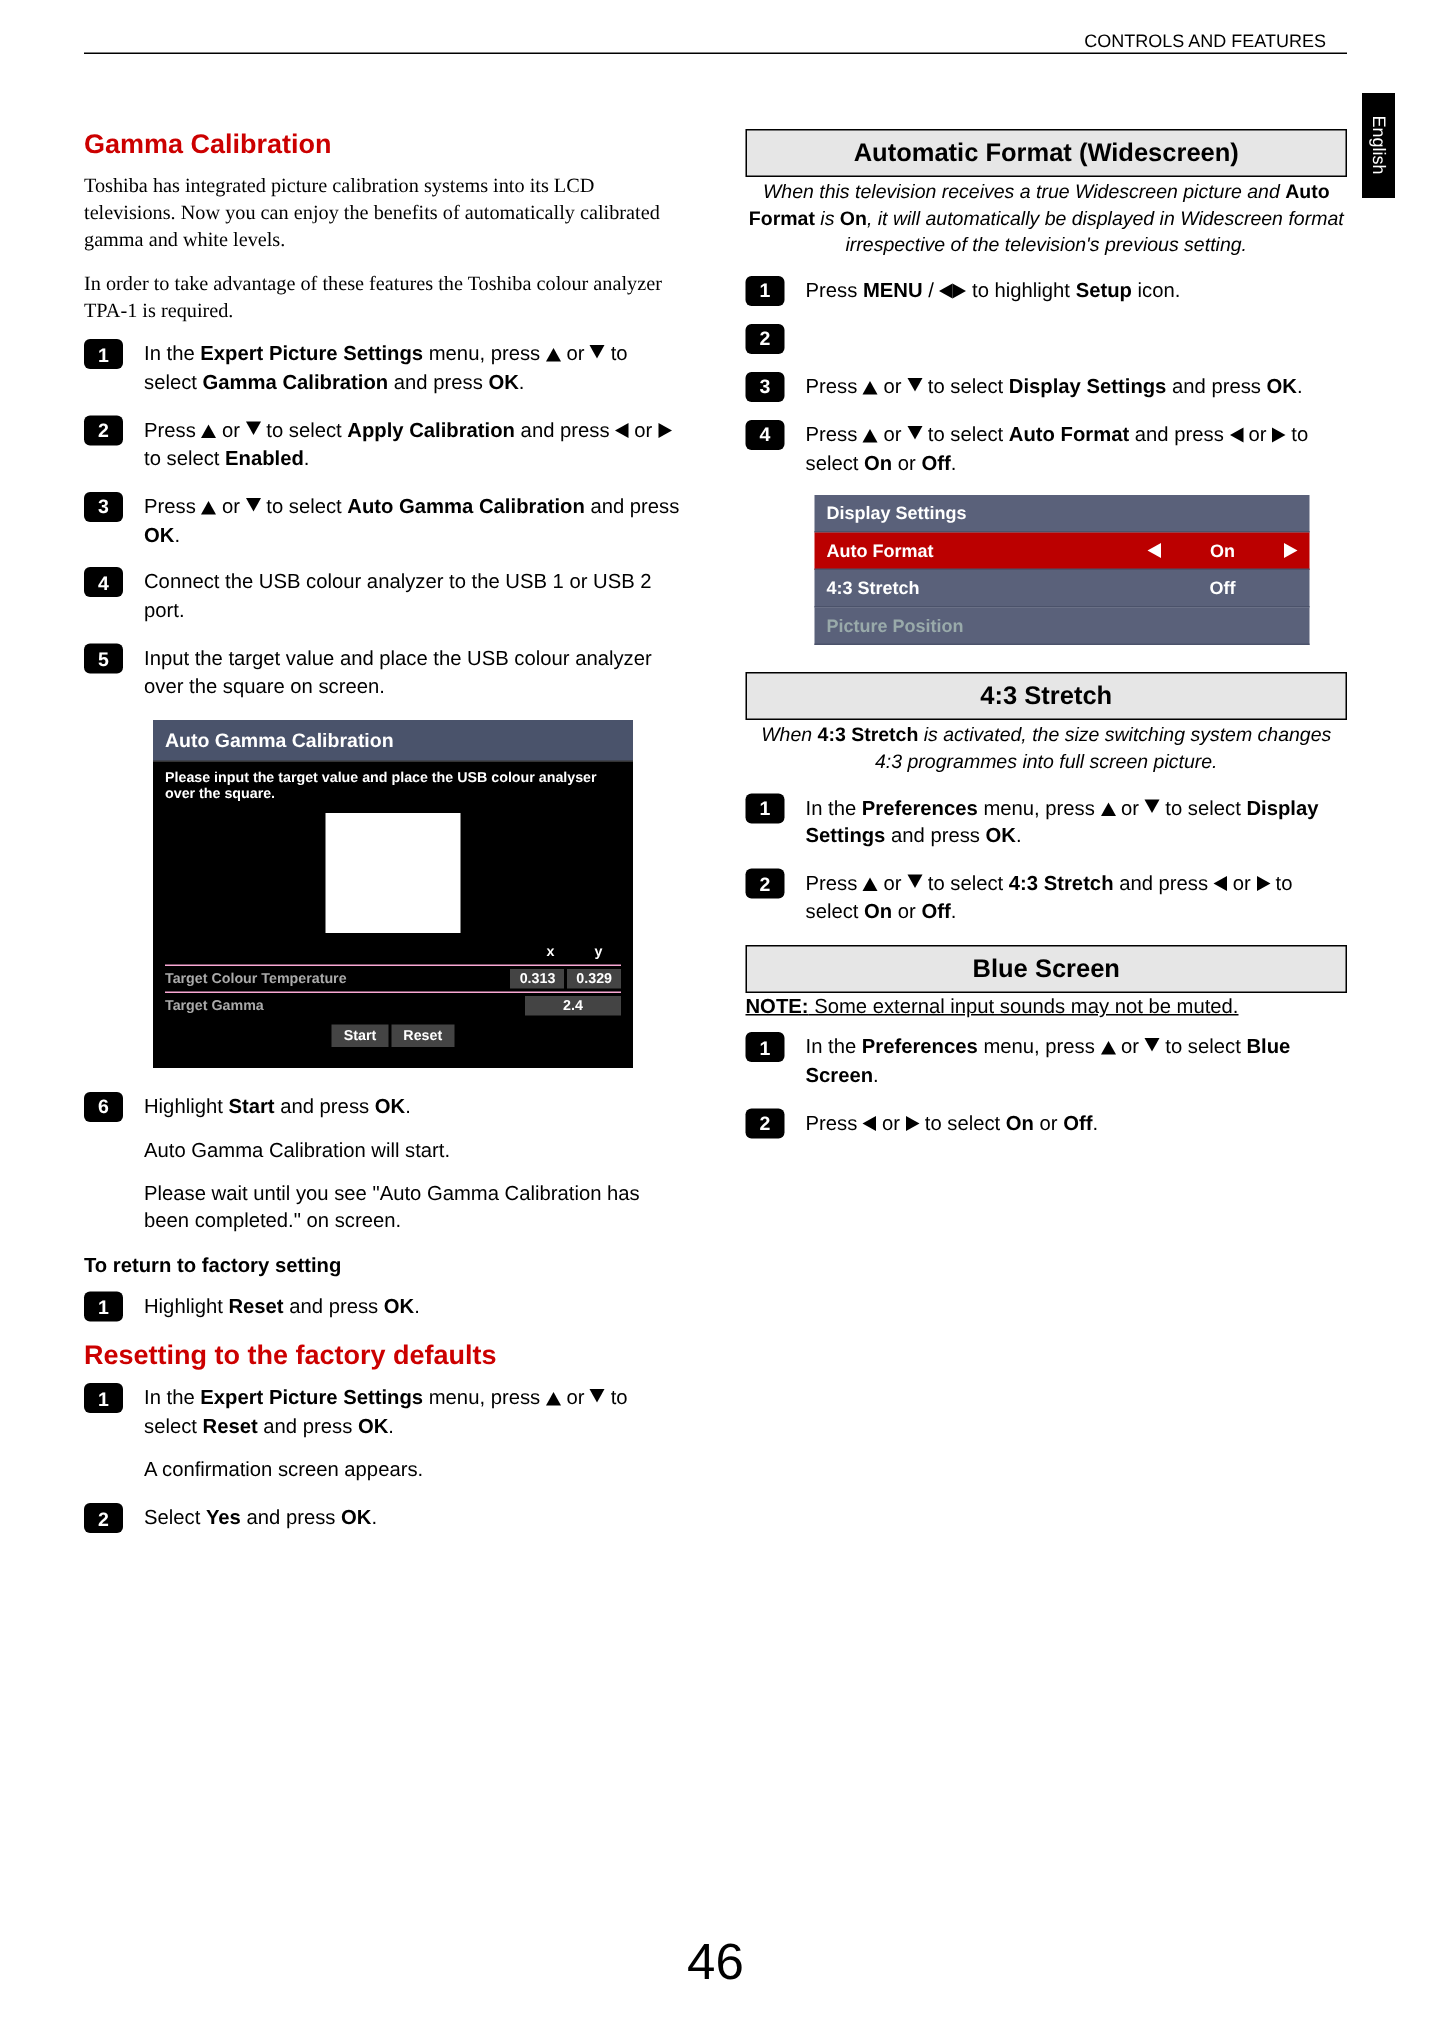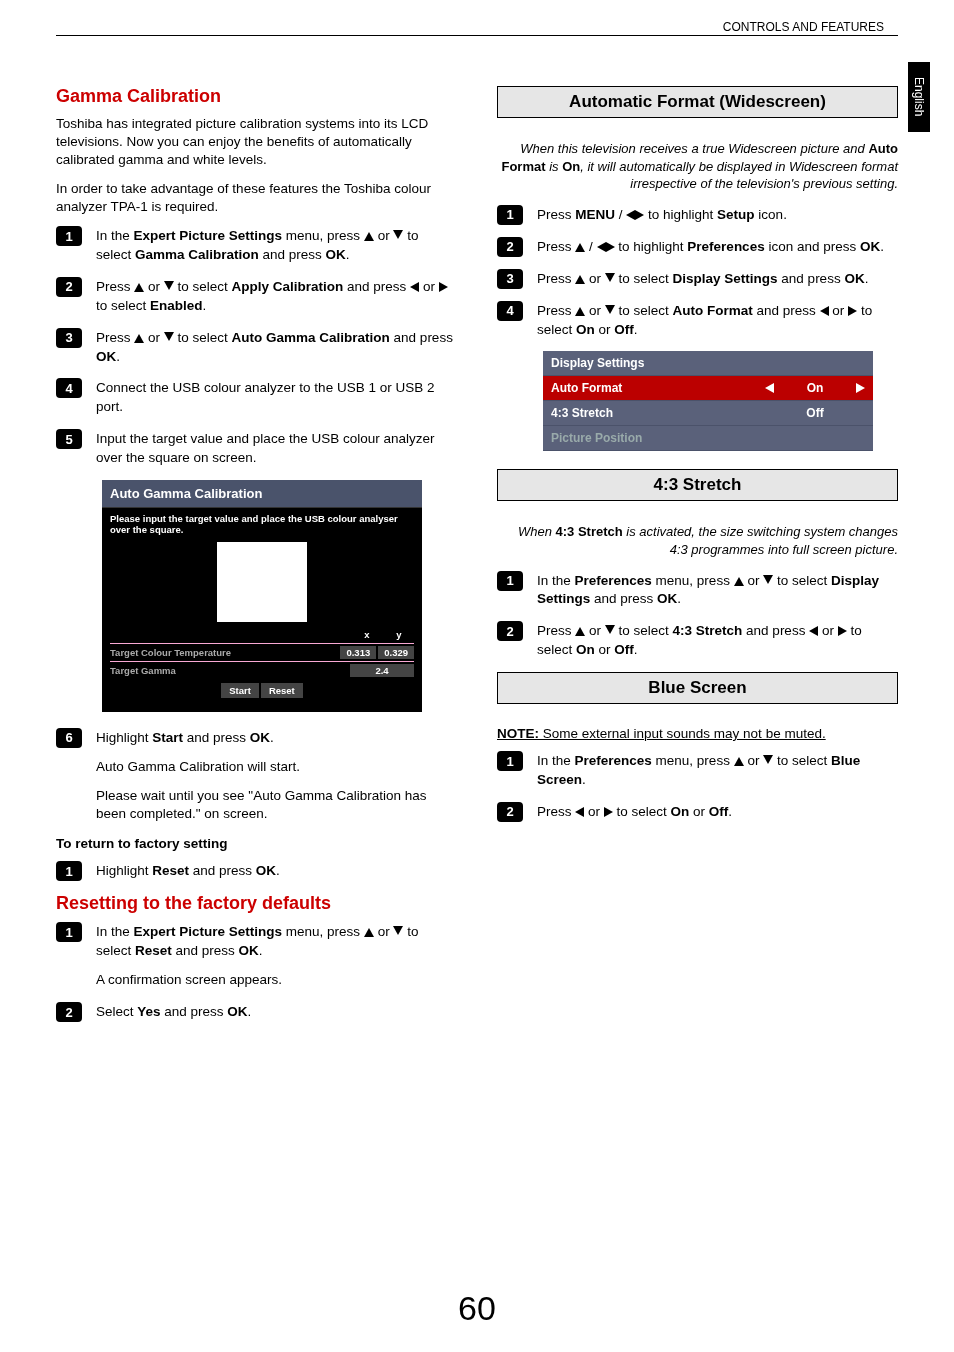--- a/index.html
+++ b/index.html
@@ -4,21 +4,21 @@
 <style>
   * { box-sizing: border-box; margin: 0; padding: 0; }
   html, body { width: 954px; height: 1352px; background: #fff; font-family: "Segoe UI", Arial, sans-serif; color: #000; }
   .page { position: relative; width: 954px; height: 1352px; padding: 24px 56px 0 56px; }
   .topline { position: absolute; top: 35px; left: 56px; right: 56px; border-top: 1px solid #000; }
   .breadcrumb { position: absolute; top: 20px; right: 70px; font-size: 12px; }
   .side-tab { position: absolute; top: 62px; right: 24px; width: 22px; height: 70px; background: #000; color: #fff; font-size: 12px; display: flex; align-items: center; justify-content: center; writing-mode: vertical-rl; }
   .columns { display: flex; gap: 40px; margin-top: 62px; }
   .col { width: 50%; }
   h2.red { color: #c00; font-size: 18px; font-weight: 700; margin-bottom: 8px; }
-  p.body { font-size: 13.5px; line-height: 1.35; margin-bottom: 10px; }
+  p.body { font-size: 13.5px; line-height: 1.35; margin-bottom: 10px; font-family: Liberation Serif, serif; }
   .step { display: flex; align-items: flex-start; margin-bottom: 12px; }
   .step .num { flex: 0 0 auto; margin-right: 14px; }
   .num-badge { display: inline-flex; align-items: center; justify-content: center; width: 26px; height: 20px; background: #000; color: #fff; border-radius: 4px; font-weight: 700; font-size: 13px; }
   .step .txt { font-size: 13.5px; line-height: 1.4; padding-top: 1px; }
   .b { font-weight: 700; }
   .tri { display: inline-block; }
   .up { width: 0; height: 0; border-left: 5px solid transparent; border-right: 5px solid transparent; border-bottom: 9px solid #000; vertical-align: -1px; }
   .down { width: 0; height: 0; border-left: 5px solid transparent; border-right: 5px solid transparent; border-top: 9px solid #000; vertical-align: 1px; }
   .left-t { width: 0; height: 0; border-top: 5px solid transparent; border-bottom: 5px solid transparent; border-right: 9px solid #000; vertical-align: -1px; }
   .right-t { width: 0; height: 0; border-top: 5px solid transparent; border-bottom: 5px solid transparent; border-left: 9px solid #000; vertical-align: -1px; }
@@ -29,22 +29,22 @@
   .osd-sub { padding: 5px 8px 4px 8px; color: #fff; font-size: 9.5px; font-weight: 700; line-height: 1.2; }
   .osd-body { padding: 0 8px 8px 8px; }
   .square { background: #fff; width: 90px; height: 80px; margin: 2px auto 4px auto; }
   .osd-row { display: flex; align-items: center; border-top: 1px solid #f9a8d4; padding: 2px 0; font-size: 9.5px; }
   .osd-row .ll { flex: 1; color: #aaa; font-weight: 700; }
   .osd-row .vv { display: flex; gap: 2px; }
   .osd-row .cell { background: #444; color: #fff; padding: 1px 6px; font-size: 9.5px; font-weight: 700; min-width: 30px; text-align: center; }
   .osd-btns { display: flex; gap: 2px; justify-content: center; padding: 4px 0 6px 0; }
   .osd-btns .btn { background: #444; color: #fff; padding: 2px 8px; font-size: 9.5px; font-weight: 700; }
   .sub-b { font-weight: 700; font-size: 13.5px; margin: 6px 0 10px 0; }
-  .section-head { border: 1px solid #000; background: #e6e6e6; font-weight: 700; font-size: 17px; text-align: center; padding: 5px 4px; margin-bottom: 22px; }
-  p.ital { font-style: italic; font-size: 13px; text-align: right; line-height: 1.35; margin-bottom: 12px; }
+  .section-head { border: 1px solid #000; background: #e6e6e6; font-weight: 700; font-size: 17px; text-align: center; padding: 5px 4px; margin-bottom: 1px; }
+  p.ital { font-style: italic; font-size: 13px; text-align: center; line-height: 1.35; margin-bottom: 12px; }
   p.ital .b, .i-b { font-weight: 700; font-style: normal; }
   .osd2 { margin: 6px 0 18px 46px; width: 330px; font-size: 12px; }
   .osd2 .r { display: flex; align-items: center; background: #5a617a; color: #fff; padding: 5px 8px; border-bottom: 1px solid #4b526a; font-weight: 700; }
   .osd2 .r.sel { background: #b00; }
   .osd2 .r .ll { flex: 1; }
   .osd2 .r .val { flex: 0 0 100px; text-align: center; display: flex; align-items: center; justify-content: space-between; }
   .osd2 .r.dim { color: #9aa; align-items: center; }
   .note { font-size: 13.5px; margin-bottom: 10px; text-decoration: underline; }
   .pagenum { position: absolute; bottom: 24px; width: 954px; left: 0; text-align: center; font-size: 34px; }
 </style>
@@ -173,23 +173,20 @@
 
       <div class="step">
         <span class="num"><span class="num-badge">1</span></span>
         <span class="txt">
           <span>Press </span><span class="b">MENU</span><span> / </span><span class="tri left-t"></span><span class="tri right-t"></span><span> to highlight </span><span class="b">Setup</span><span> icon.</span>
         </span>
       </div>
 
       <div class="step">
         <span class="num"><span class="num-badge">2</span></span>
-        <span class="txt">
-          <span>Press </span><span class="tri up"></span><span> / </span><span class="tri left-t"></span><span class="tri right-t"></span><span> to highlight </span><span class="b">Preferences</span><span> icon and press </span><span class="b">OK</span><span>.</span>
-        </span>
       </div>
 
       <div class="step">
         <span class="num"><span class="num-badge">3</span></span>
         <span class="txt">
           <span>Press </span><span class="tri up"></span><span> or </span><span class="tri down"></span><span> to select </span><span class="b">Display Settings</span><span> and press </span><span class="b">OK</span><span>.</span>
         </span>
       </div>
 
       <div class="step">
@@ -255,14 +252,14 @@
 
       <div class="step">
         <span class="num"><span class="num-badge">2</span></span>
         <span class="txt">
           <span>Press </span><span class="tri left-t"></span><span> or </span><span class="tri right-t"></span><span> to select </span><span class="b">On</span><span> or </span><span class="b">Off</span><span>.</span>
         </span>
       </div>
     </div>
   </div>
 
-  <div class="pagenum">60</div>
+  <div class="pagenum">46</div>
 </div>
 
 </body></html>

